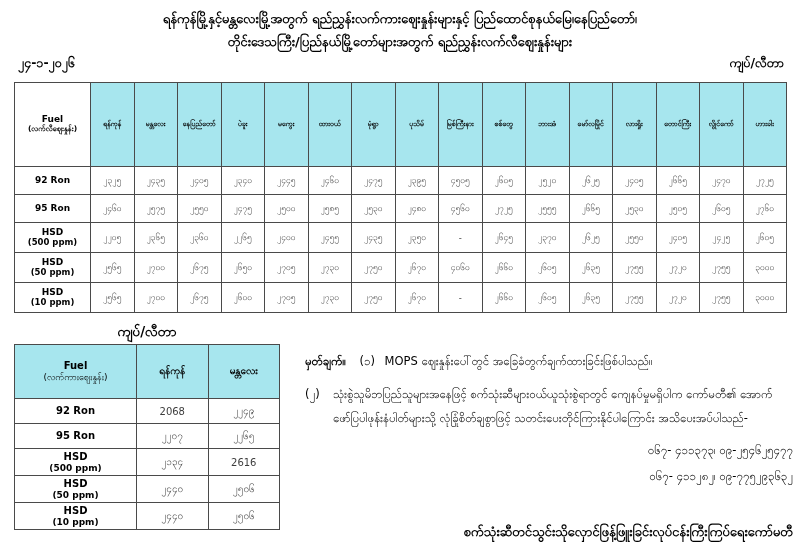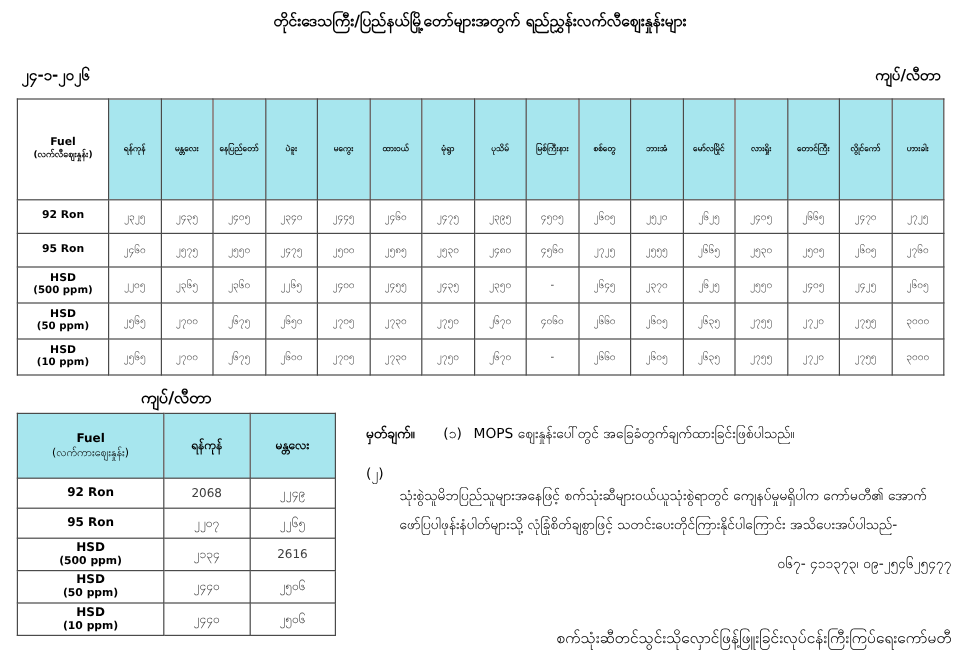--- a/index.html
+++ b/index.html
@@ -38,36 +38,37 @@
   #wholesale-table th.city-head { background:#a7e6ee; font-size:10px; font-weight:bold; }
   #wholesale-table tbody tr { height:25px; }
   #wholesale-table tbody tr:nth-child(n+3) { height:27px; }
   #wholesale-table th.row-head { background:#fff; font-size:10px; font-weight:bold; line-height:1.2; }
   #wholesale-table th.row-head .sub { font-size:9px; font-weight:bold; }
   #wholesale-table td.val { font-size:10px; color:#3d3d3d; }
 
   
   .notes { position:absolute; top:352px; left:305px; width:488px; font-size:11.5px; }
   .note-line1 { line-height:1.6; }
-  .note-label { font-weight:bold; margin-right:20px; }
+  .note-label { font-weight:bold; margin-right:10px; }
   .note-num { margin-right:6px; }
   .note2 { display:flex; margin-top:13px; line-height:2.05; }
   .note2 .note-num { flex:0 0 22px; }
-  .note2 .note2-text { flex:1;margin-top:19px; }
+  .note2 .note2-text { flex:1; }
   .phones { margin-top:6px; padding-left:130px; text-align:right; line-height:2.3;
             font-size:11.5px; }
   .committee { position:absolute; top:523px; left:305px; width:488px; text-align:right;
-               font-weight:normal; font-size:13px; white-space:nowrap; }
+               font-weight:bold; font-size:13px; white-space:nowrap; }
 </style>
 </head>
 <body>
 
 <div id="page">
 
   <div class="title-block">
+    <div>ရန်ကုန်မြို့နှင့်မန္တလေးမြို့အတွက် ရည်ညွှန်းလက်ကားဈေးနှုန်းများနှင့် ပြည်ထောင်စုနယ်မြေ၊နေပြည်တော်၊</div>
     <div>တိုင်းဒေသကြီး/ပြည်နယ်မြို့တော်များအတွက် ရည်ညွှန်းလက်လီဈေးနှုန်းများ</div>
   </div>
 
   <div class="meta-date">၂၄-၁-၂၀၂၆</div>
   <div class="meta-unit-top">ကျပ်/လီတာ</div>
 
   <table id="retail-table">
       <thead>
         <tr>
           <th class="fuel-head">
@@ -263,18 +264,19 @@
       <span class="note-label">မှတ်ချက်။</span>
       <span class="note-num">(၁)</span>
       <span>MOPS ဈေးနှုန်းပေါ်တွင် အခြေခံတွက်ချက်ထားခြင်းဖြစ်ပါသည်။</span>
     </div>
     <div class="note2">
       <span class="note-num">(၂)</span>
       <span class="note2-text">သုံးစွဲသူမိဘပြည်သူများအနေဖြင့် စက်သုံးဆီများဝယ်ယူသုံးစွဲရာတွင် ကျေနပ်မှုမရှိပါက ကော်မတီ၏ အောက်ဖော်ပြပါဖုန်းနံပါတ်များသို့ လုံခြုံစိတ်ချစွာဖြင့် သတင်းပေးတိုင်ကြားနိုင်ပါကြောင်း အသိပေးအပ်ပါသည်-</span>
     </div>
     <div class="phones">
       <div>၀၆၇- ၄၁၁၃၇၃၊ ၀၉-၂၅၄၆၂၅၄၇၇</div>
+      <div>၀၆၇- ၄၁၁၂၈၂၊ ၀၉-၇၇၅၂၉၃၆၃၂</div>
     </div>
   </div>
 
   <div class="committee">စက်သုံးဆီတင်သွင်းသိုလှောင်ဖြန့်ဖြူးခြင်းလုပ်ငန်းကြီးကြပ်ရေးကော်မတီ</div>
 
 </div>
 
 </body></html>

